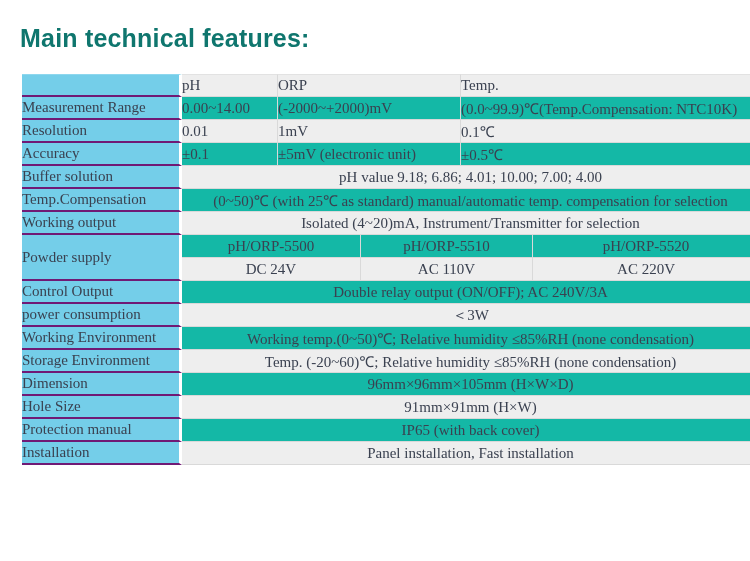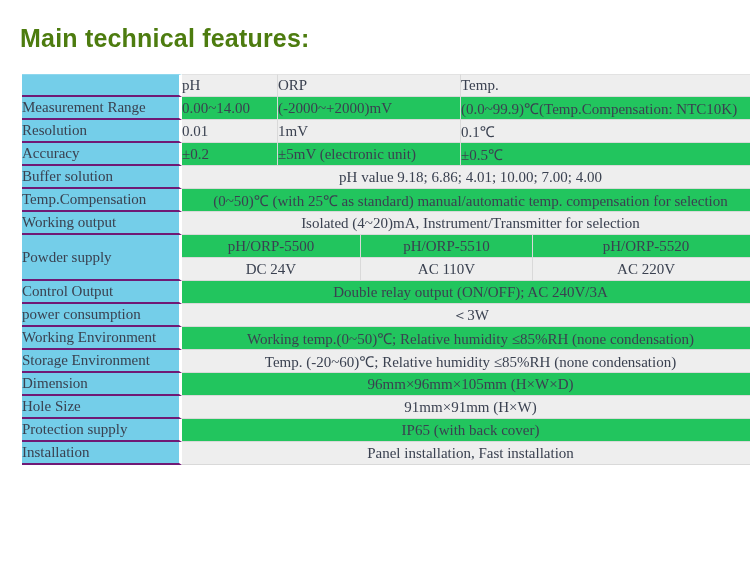--- a/index.html
+++ b/index.html
@@ -16,21 +16,21 @@
     width: 750px;
     height: 561px;
     background: #ffffff;
   }
   .page-title {
     margin: 0;
     padding: 22px 0 0 20px;
     font-family: "Liberation Sans", sans-serif;
     font-size: 25px;
     font-weight: 600;
-    color: #4d7c0f;
+    color: #0f766e;
     line-height: 32px;
     letter-spacing: 0.2px;
   }
   table.spec-table {
     border-collapse: separate;
     border-spacing: 0;
     table-layout: fixed;
     width: 738px;
     margin: 20px 6px 0 22px;
     border-radius: 10px;
@@ -56,21 +56,21 @@
     border-bottom: 1px solid #d9d9d9;
     padding-left: 12px;
     text-align: left;
     background: #ffffff;
   }
   td.val.center {
     text-align: center;
     padding-left: 0;
   }
   tr.gray td.val { background: #eeeeee; }
-  tr.white td.val { background: #22c55e; }
+  tr.white td.val { background: #14b8a6; }
   td.b-r { border-right: 1px solid #d9d9d9; }
   tr.top td.val { border-top: 1px solid #e2e2e2; }
   tr.top td.label { border-top: 1px solid #8ed7ee; }
 </style>
 </head>
 <body>
 
 <div class="page">
 
   <h2 class="page-title">Main technical features:</h2>
@@ -102,21 +102,21 @@
 
     <tr class="gray">
       <td class="label">Resolution</td>
       <td class="val b-r">0.01</td>
       <td class="val b-r" colspan="2">1mV</td>
       <td class="val b-r" colspan="2">0.1℃</td>
     </tr>
 
     <tr class="white">
       <td class="label">Accuracy</td>
-      <td class="val b-r">±0.2</td>
+      <td class="val b-r">±0.1</td>
       <td class="val b-r" colspan="2">±5mV (electronic unit)</td>
       <td class="val b-r" colspan="2">±0.5℃</td>
     </tr>
 
     <tr class="gray">
       <td class="label">Buffer solution</td>
       <td class="val center b-r" colspan="5">pH value 9.18; 6.86; 4.01; 10.00; 7.00; 4.00</td>
     </tr>
 
     <tr class="white">
@@ -165,21 +165,21 @@
       <td class="label">Dimension</td>
       <td class="val center b-r" colspan="5">96mm×96mm×105mm (H×W×D)</td>
     </tr>
 
     <tr class="gray">
       <td class="label">Hole Size</td>
       <td class="val center b-r" colspan="5">91mm×91mm (H×W)</td>
     </tr>
 
     <tr class="white">
-      <td class="label">Protection supply</td>
+      <td class="label">Protection manual</td>
       <td class="val center b-r" colspan="5">IP65 (with back cover)</td>
     </tr>
 
     <tr class="gray">
       <td class="label">Installation</td>
       <td class="val center b-r" colspan="5">Panel installation, Fast installation</td>
     </tr>
 
   </tbody>
     </table>

